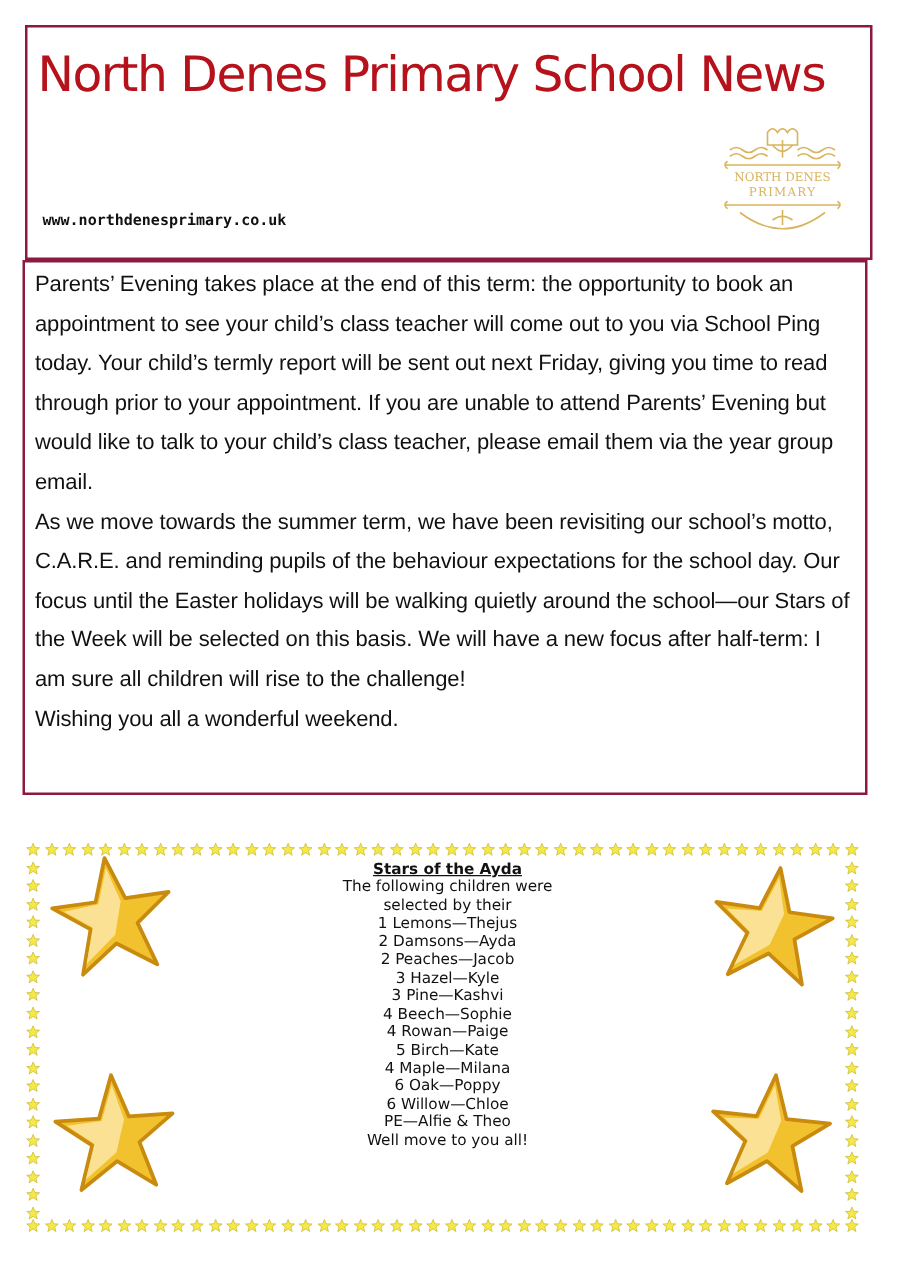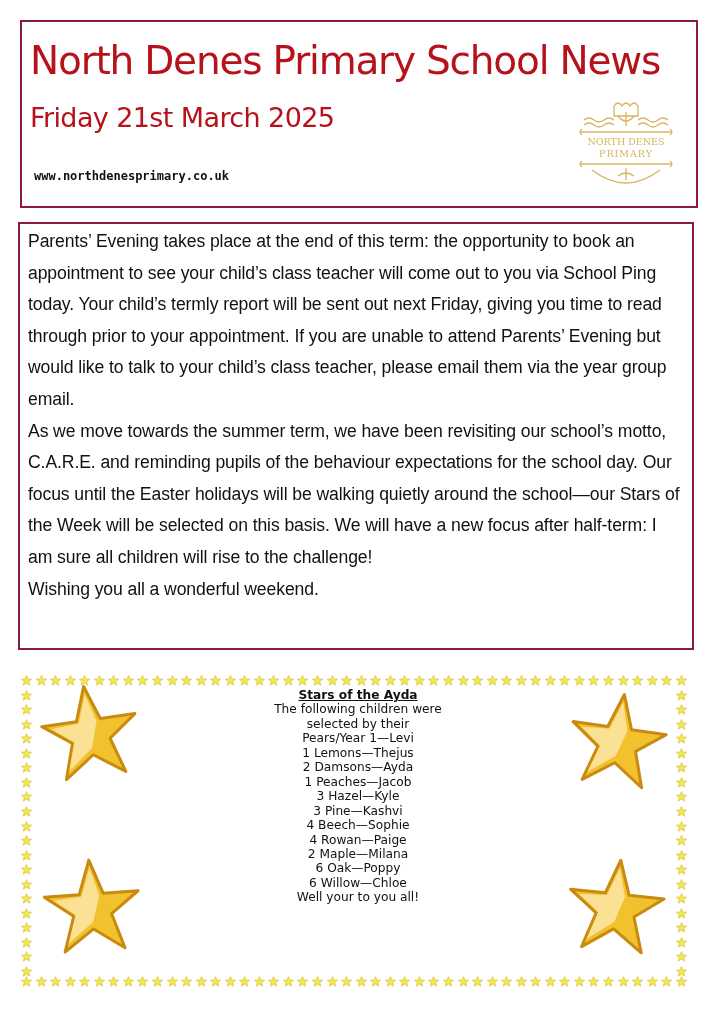--- a/index.html
+++ b/index.html
@@ -3,34 +3,33 @@
 <meta charset="utf-8">
 <style>
   html, body { margin:0; padding:0; background:#ffffff; }
   body { width:724px; height:1024px; position:relative; overflow:hidden; font-family:"Liberation Sans", sans-serif; }
   .box { position:absolute; border:2px solid #8b1a3f; box-sizing:border-box; background:#fff; }
   #header { left:20px; top:20px; width:678px; height:188px; }
   #title { position:absolute; left:8px; top:16px; margin:0; font-family:"DejaVu Sans", sans-serif; font-weight:normal; font-size:39px; letter-spacing:-1.2px; color:#b5121b; white-space:nowrap; }
   #date { position:absolute; left:8px; top:80px; font-family:"DejaVu Sans", sans-serif; font-size:27px; letter-spacing:-0.6px; color:#b5121b; white-space:nowrap; }
   #website { position:absolute; left:12px; top:147px; font-family:"DejaVu Sans Mono", monospace; font-weight:bold; font-size:12px; color:#111; }
   #logo { position:absolute; left:548px; top:76px; width:112px; height:98px; }
-  #message { left:18px; top:222px; width:676px; height:428px; padding:2px 8px 0 8px; }
+  #message { left:18px; top:208px; width:676px; height:428px; padding:2px 8px 0 8px; }
   #message p { margin:0; font-family:"Liberation Sans", sans-serif; font-size:17.6px; line-height:31.6px; color:#111; letter-spacing:-0.1px; }
   #stars-section { position:absolute; left:18px; top:670px; width:676px; height:316px; }
   .border-star { position:absolute; width:11px; height:11px; }
   .big-star { position:absolute; width:100px; height:100px; }
   #stars-text { position:absolute; left:230px; top:18px; width:220px; text-align:center; font-family:"DejaVu Sans", sans-serif; font-size:12.2px; line-height:14.45px; color:#111; }
   #stars-heading { font-weight:bold; text-decoration:underline; }
 </style>
 </head>
 <body>
 
 <div class="box" id="header">
   <h1 id="title">North Denes Primary School News</h1>
-  <div id="date">Friday 21st March 2025</div>
   <div id="website">www.northdenesprimary.co.uk</div>
   <svg id="logo" viewBox="0 0 112 98">
     <g fill="none" stroke="#d9b45f" stroke-width="1.3">
       <path d="M44 8 q4 -6 8 0 q4 -6 8 0 q4 -6 8 0 v10 h-24 z"></path>
       <path d="M48 18 q8 10 16 0"></path>
       <path d="M56 14 v14"></path>
       <path d="M14 22 q5 -4 10 0 t10 0 t10 0"></path>
       <path d="M68 22 q5 -4 10 0 t10 0 t10 0"></path>
       <path d="M14 27 q5 -4 10 0 t10 0 t10 0"></path>
       <path d="M68 27 q5 -4 10 0 t10 0 t10 0"></path>
@@ -477,26 +476,27 @@
     <g transform="rotate(6 50 50)">
       <polygon points="50,4 62,38 97,38 69,59 80,94 50,73 20,94 31,59 3,38 38,38" fill="#f2c12e" stroke="#c98a10" stroke-width="3" stroke-linejoin="round"></polygon>
       <polygon points="50,12 58,40 50,66 24,86 33,58 12,42 40,40" fill="#fbe6a6" opacity="0.85"></polygon>
     </g>
   </svg>
 
   <div id="stars-text">
     <div id="stars-heading">Stars of the Ayda</div>
     <div>The following children were</div>
     <div>selected by their</div>
-    <div>Pears/Year 1—Levi</div>
     <div>1 Lemons—Thejus</div>
     <div>2 Damsons—Ayda</div>
-    <div>1 Peaches—Jacob</div>
+    <div>2 Peaches—Jacob</div>
     <div>3 Hazel—Kyle</div>
     <div>3 Pine—Kashvi</div>
     <div>4 Beech—Sophie</div>
     <div>4 Rowan—Paige</div>
-    <div>2 Maple—Milana</div>
+    <div>5 Birch—Kate</div>
+    <div>4 Maple—Milana</div>
     <div>6 Oak—Poppy</div>
     <div>6 Willow—Chloe</div>
-    <div>Well your to you all!</div>
+    <div>PE—Alfie &amp; Theo</div>
+    <div>Well move to you all!</div>
   </div>
 </div>
 
 </body></html>

